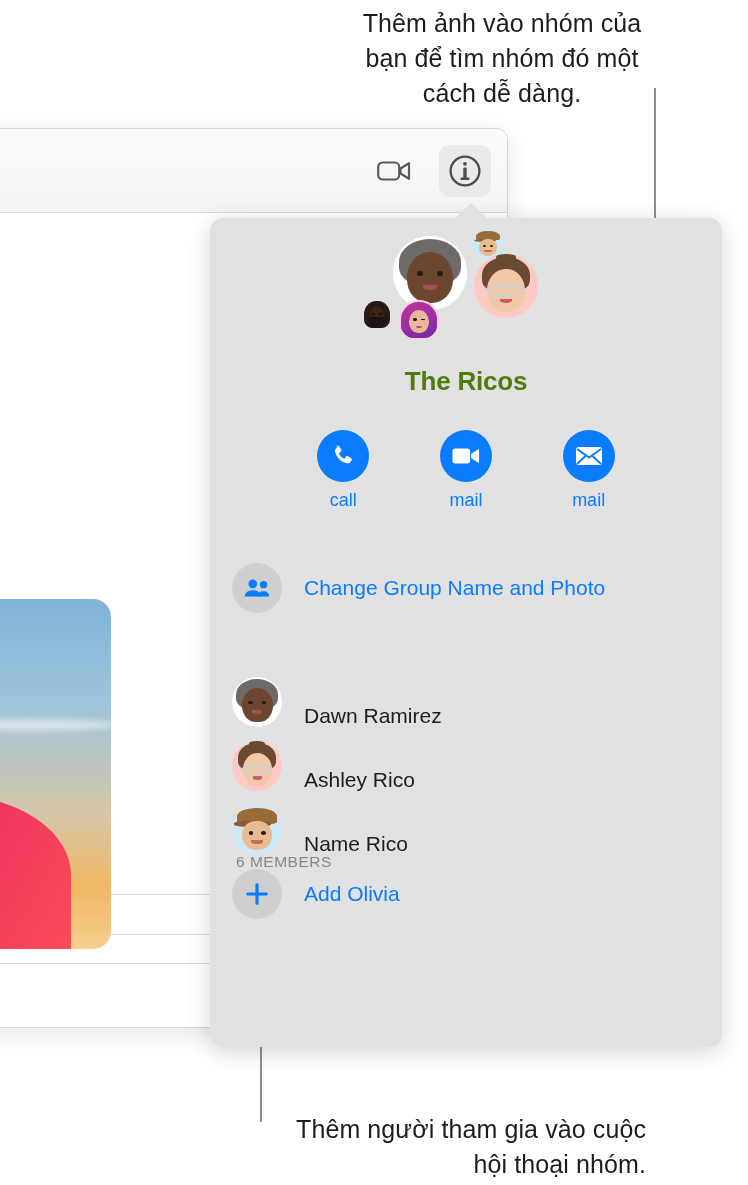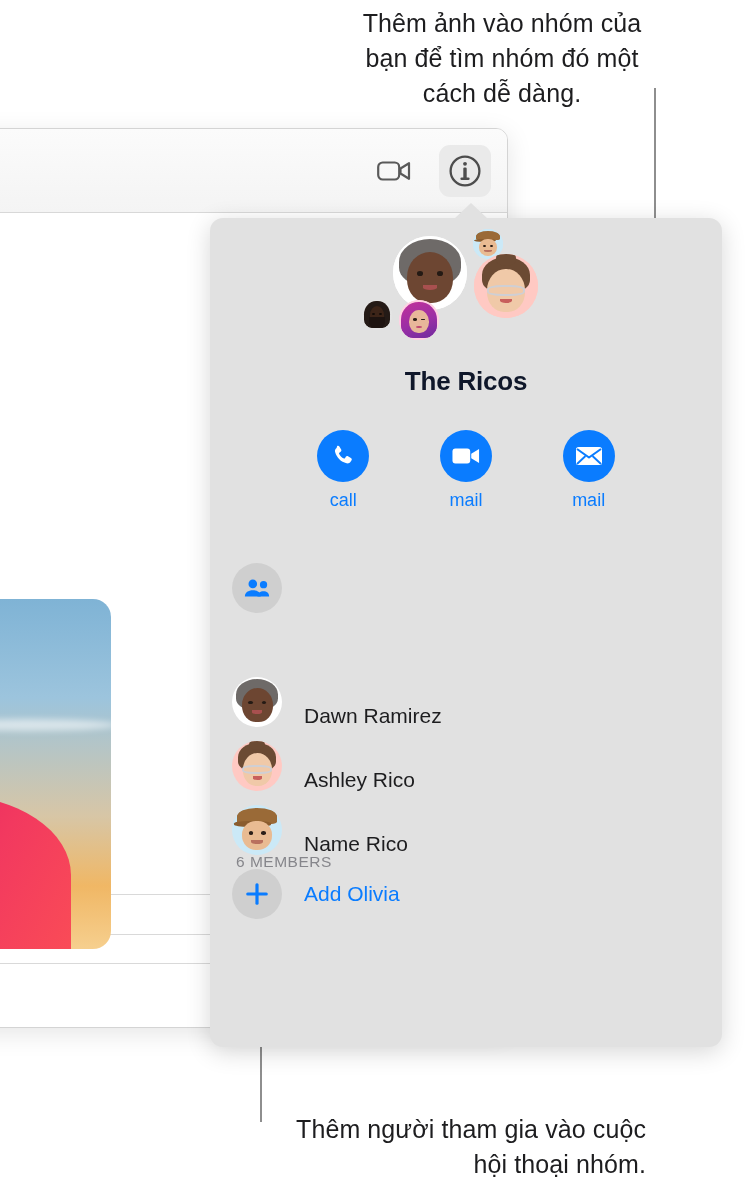--- a/index.html
+++ b/index.html
@@ -110,21 +110,21 @@
 
   
   #avatar-cluster { position: absolute; left: 0; top: 0; width: 512px; height: 145px; }
   .mem { position: absolute; border-radius: 50%; overflow: hidden; }
   .mem .face { position: absolute; left: 0; top: 0; width: 100%; height: 100%; }
 
   
   #group-title {
     position: absolute; left: 0; top: 148px; width: 512px;
     text-align: center;
-    font-size: 26px; font-weight: bold; color: #0f172a;
+    font-size: 26px; font-weight: bold; color: #4d7c0f;
     letter-spacing: -0.2px;
   }
 
   
   #actions {
     position: absolute; left: 0; top: 212px; width: 512px;
     display: flex; justify-content: space-around; align-items: flex-start;
     padding: 0 72px;
   }
   .action { width: 86px; text-align: center; }
@@ -350,20 +350,21 @@
 
     <div id="change-row">
       <div id="change-icon">
         <svg width="28" height="20" viewBox="0 0 30 20">
           <circle cx="10.5" cy="5.6" r="4.6" fill="#0a7cff"></circle>
           <path d="M2 19c0-4.3 3.8-6.6 8.5-6.6S19 14.7 19 19z" fill="#0a7cff"></path>
           <circle cx="22" cy="6.4" r="3.9" fill="#0a7cff"></circle>
           <path d="M15.5 19c0-3.6 3-5.6 6.5-5.6 3.4 0 6 1.8 6 5.6z" fill="#0a7cff"></path>
         </svg>
       </div>
+      <div id="change-label">Change Group Name and Photo</div>
     </div>
 
     <div id="members-label">6 MEMBERS</div>
 
     <div id="member-list">
 
       <div class="member-row">
         <div class="member-avatar f-dawn">
           <div class="face f-dawn">
             <div class="hair"></div>

